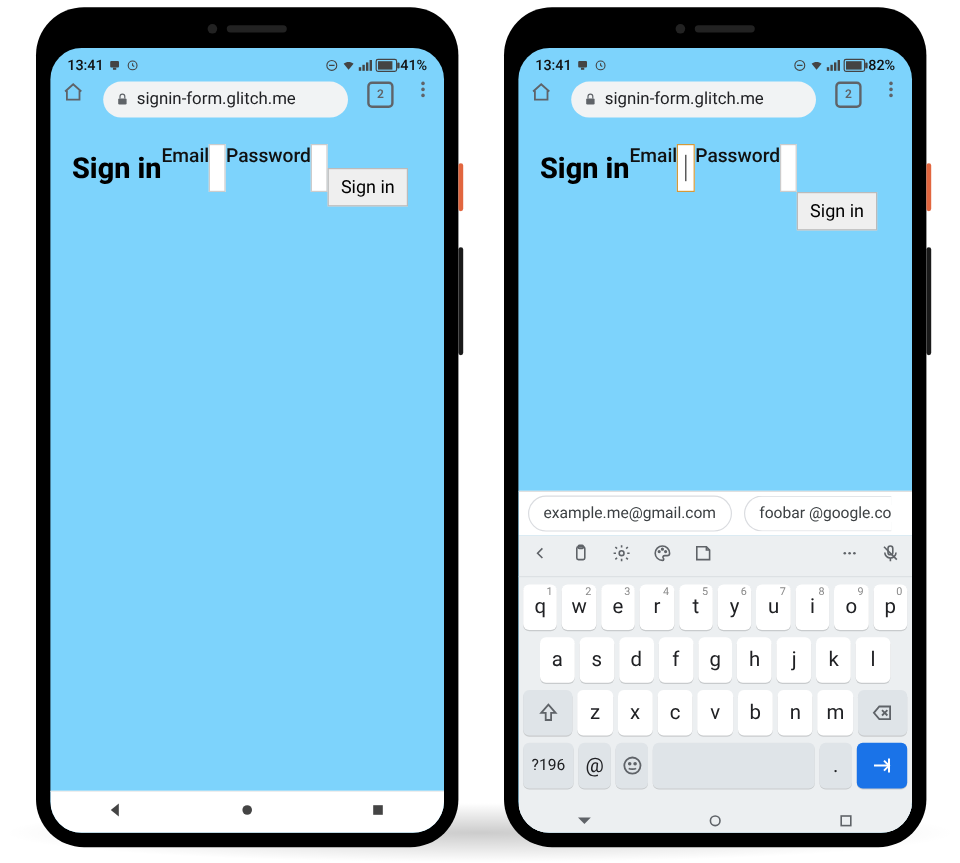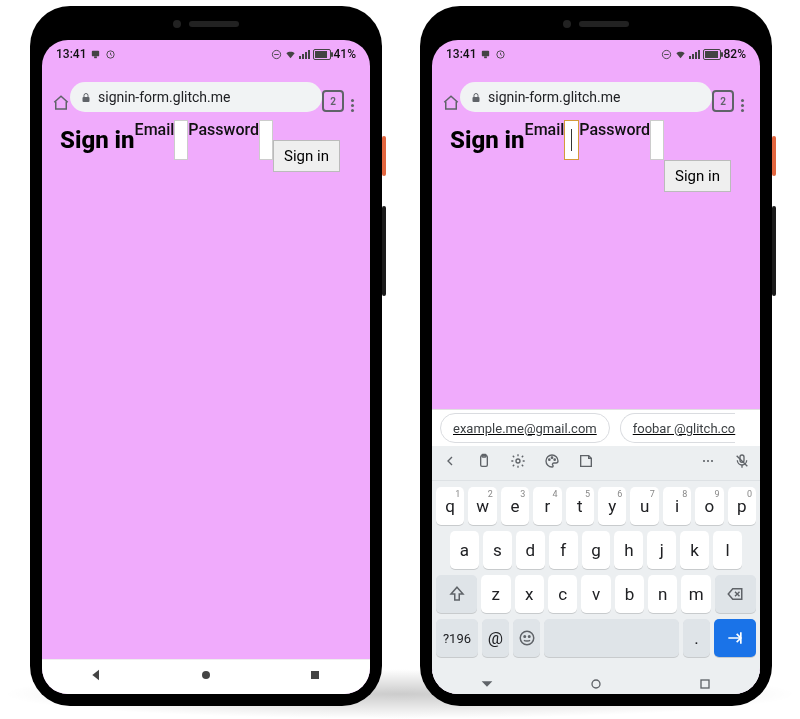--- a/index.html
+++ b/index.html
@@ -38,21 +38,21 @@
   .phone .notch {
     position:absolute; top:14px; left:50%; transform:translateX(-50%);
     display:flex; align-items:center; gap:8px;
   }
   .phone .notch .dot { width:8px; height:8px; border-radius:50%; background:#222; }
   .phone .notch .bar { width:50px; height:6px; border-radius:3px; background:#222; }
 
   .screen {
     position:absolute;
     top:34px; left:12px; right:12px; bottom:12px;
-    background:#f0abfc;
+    background:#7dd3fc;
     border-radius: 26px;
     overflow:hidden;
     display:flex; flex-direction:column;
   }
 
   
   .status {
     height:28px;
     display:flex; align-items:center; justify-content:space-between;
     padding: 0 14px; font-size:12px; color:#111; font-weight:500;
@@ -63,21 +63,21 @@
   .sig span{ width:2px; background:#444; }
   .sig .s1{height:3px}.sig .s2{height:5px}.sig .s3{height:7px}.sig .s4{height:9px}
   .batt { width:16px;height:9px;border:1px solid #444;border-radius:2px;position:relative;}
   .batt::after{content:"";position:absolute;right:-3px;top:2px;width:2px;height:5px;background:#444;border-radius:1px;}
   .batt .fill{position:absolute;left:1px;top:1px;bottom:1px;width:80%;background:#444;}
   .ic-sm { width:11px;height:11px; display:inline-block; }
 
   
   .chromebar {
     height:44px;
-    display:flex; align-items:flex-end; gap:0;
+    display:flex; align-items:flex-start; gap:16px;
     padding:0 10px;
   }
   .home-ic { width:18px; height:18px; }
   .urlpill {
     flex:1; height:30px;
     background:#f1f3f4; border-radius:15px;
     display:flex; align-items:center; padding:0 10px; gap:6px;
     color:#202124; font-size:14px;
   }
   .lock-ic{width:12px;height:12px;}
@@ -354,23 +354,23 @@
         <div class="lbl">Email</div>
         <div class="field focused">
             <span class="caret"></span>
           </div>
         <div class="lbl">Password</div>
         <div class="field"></div>
         <div style="margin-top:20px;">
           <span class="signbtn clipped">Sign in</span>
         </div>
 
-        <div class="sugg" style="bottom:248px;text-decoration:underline;">
+        <div class="sugg" style="bottom:248px;">
           <span class="chip">example.me@gmail.com</span>
-          <span class="chip cut">foobar @glitch.co</span>
+          <span class="chip cut">foobar @google.co</span>
         </div>
 
         <div class="kbd" style="height:248px;">
           <div class="tools">
             <div class="grp">
               <span><svg viewBox="0 0 24 24" fill="none" stroke="#5f6368" stroke-width="2">
                     <polyline points="15 18 9 12 15 6"></polyline>
                   </svg></span>
               <span><svg viewBox="0 0 24 24" fill="none" stroke="#5f6368" stroke-width="2">
                     <rect x="7" y="4" width="10" height="16" rx="2"></rect>

